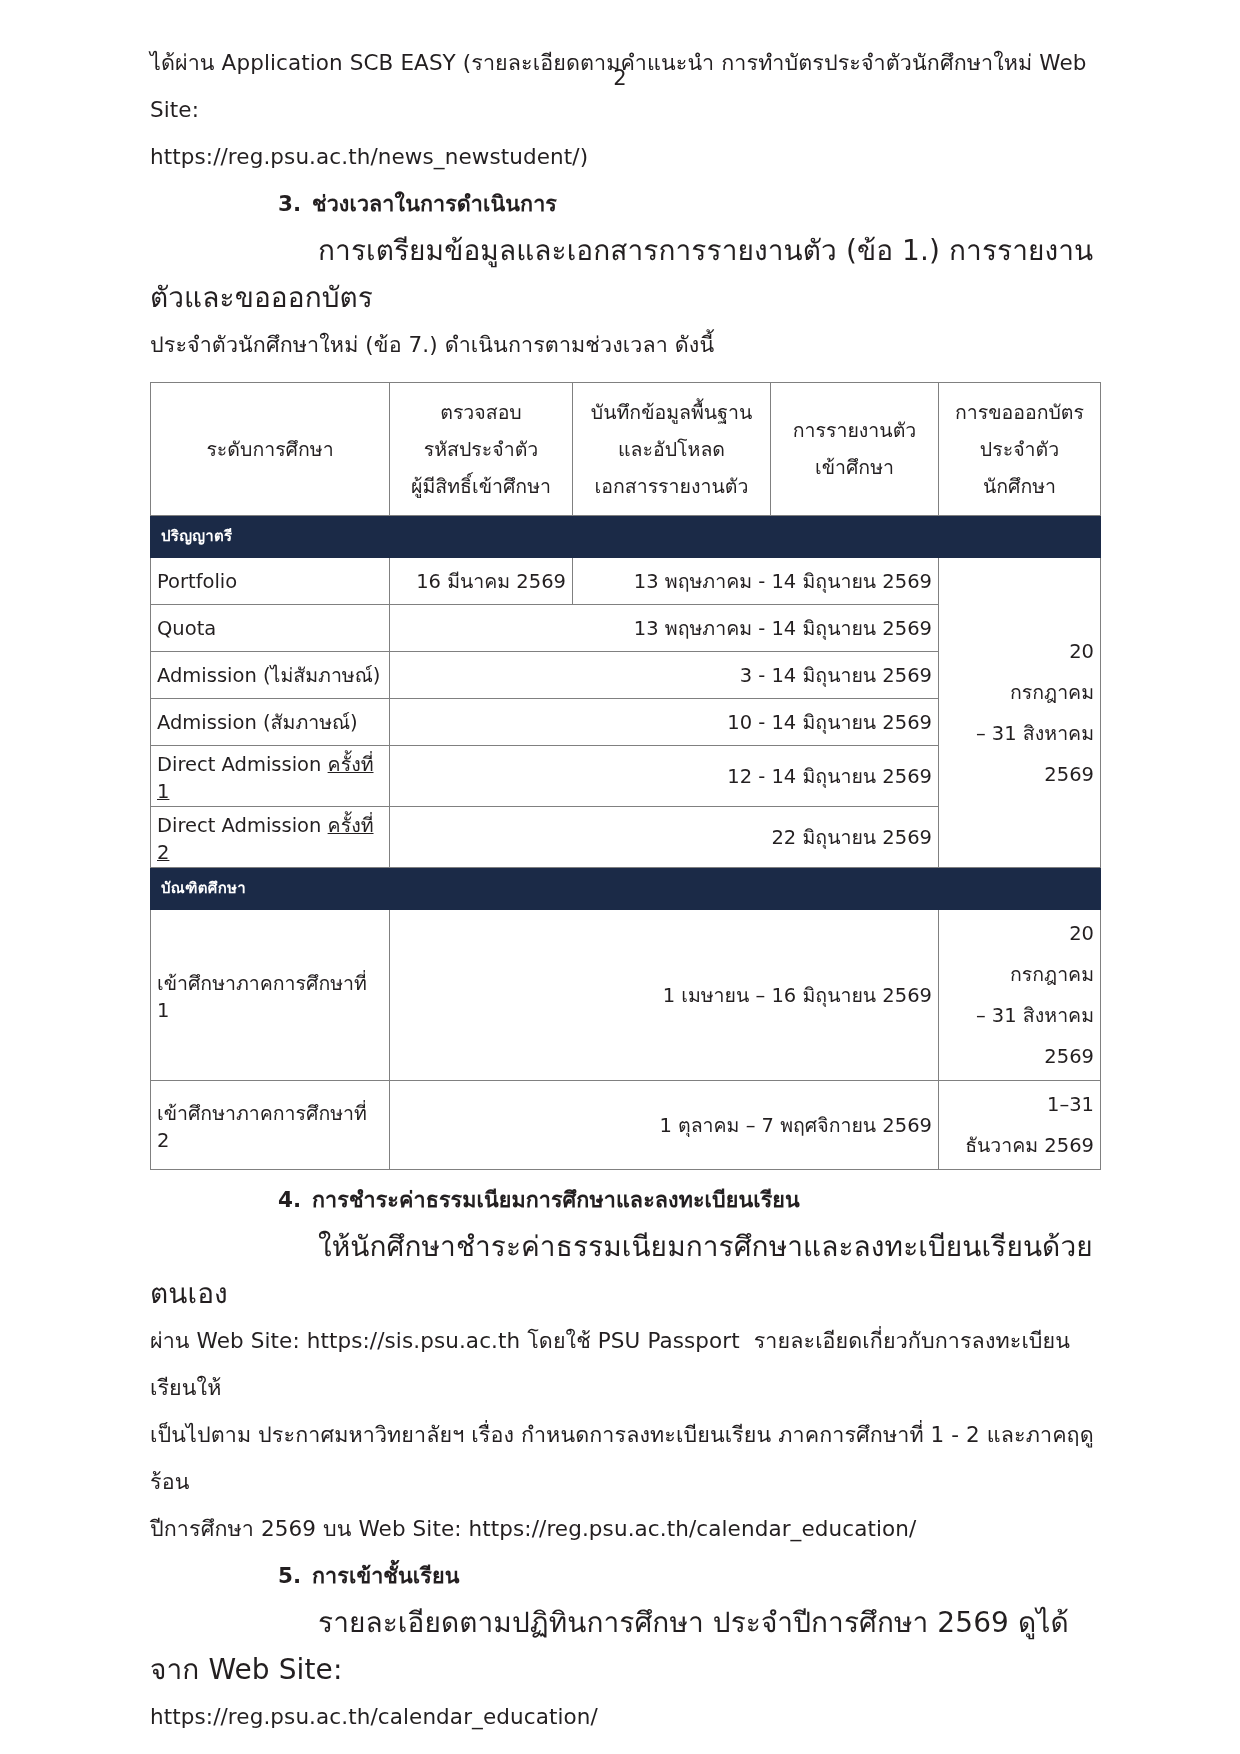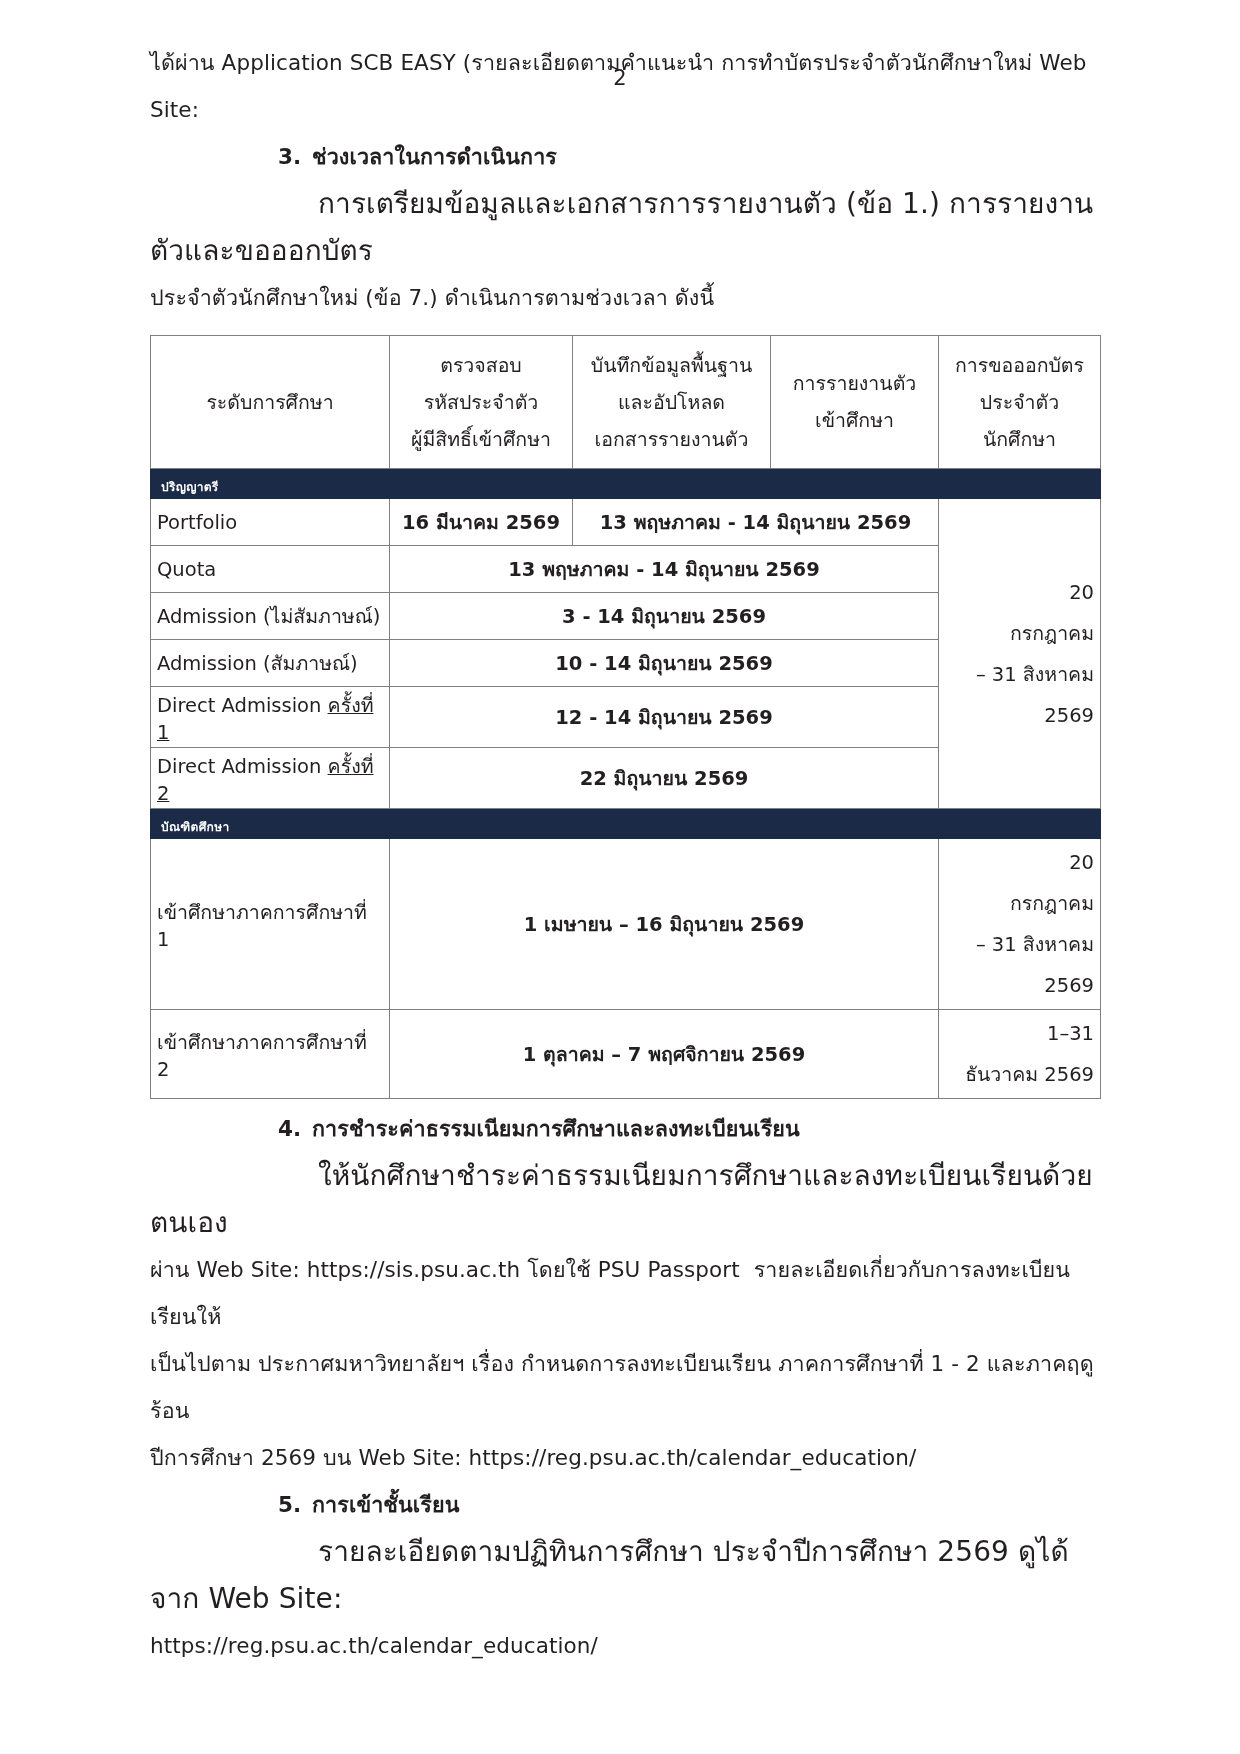--- a/index.html
+++ b/index.html
@@ -86,35 +86,34 @@
     line-height: 37px;
     height: 126px;
     padding: 4px 4px;
   }
   td.hcell .l { display: block; }
 
   tr.section td {
     background: #1b2a47;
     color: #ffffff;
     font-weight: bold;
-    font-size: 12px;
-    padding: 8px 10px 2px 10px;
+    font-size: 15px;
+    padding: 8px 10px 9px 10px;
     border-color: #1b2a47;
     letter-spacing: 0.3px;
   }
   td.rowlabel {
     text-align: left;
     padding-left: 10px;
     height: 40px;
     font-size: 19.5px;
   }
   td.datecell {
-    text-align: center;
-    font-size: 19.5px;
-    font-weight: bold;
+    text-align: right;
+    font-size: 19.5px;
   }
   td.rightcell {
     text-align: right;
     line-height: 41px;
     font-size: 19.5px;
   }
   td.rightcell .l { display: block; }
   td.tall {
     height: 160px;
   }
@@ -128,20 +127,21 @@
 </head>
 <body>
 
 <div class="page">
 
   <div class="page-number">2</div>
 
   <div class="content">
 
     <div class="para first">ได้ผ่าน Application SCB EASY (รายละเอียดตามคำแนะนำ การทำบัตรประจำตัวนักศึกษาใหม่ Web Site:</div>
+    <div class="para">https://reg.psu.ac.th/news_newstudent/)</div>
 
     <div class="indent-num">
       <span class="num">3.</span><span>ช่วงเวลาในการดำเนินการ</span>
     </div>
 
     <div class="indent-para">
       <span class="lead"></span><span>การเตรียมข้อมูลและเอกสารการรายงานตัว (ข้อ 1.) การรายงานตัวและขอออกบัตร</span>
     </div>
     <div class="para">ประจำตัวนักศึกษาใหม่ (ข้อ 7.) ดำเนินการตามช่วงเวลา ดังนี้</div>
 

